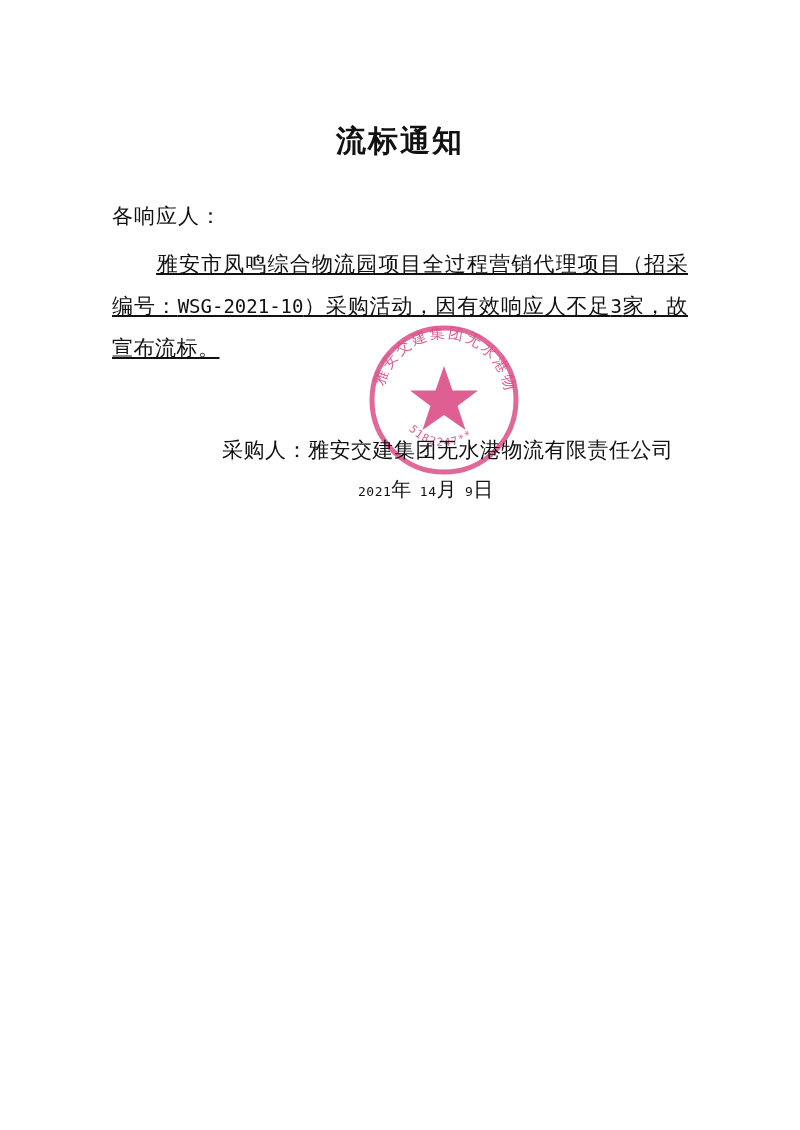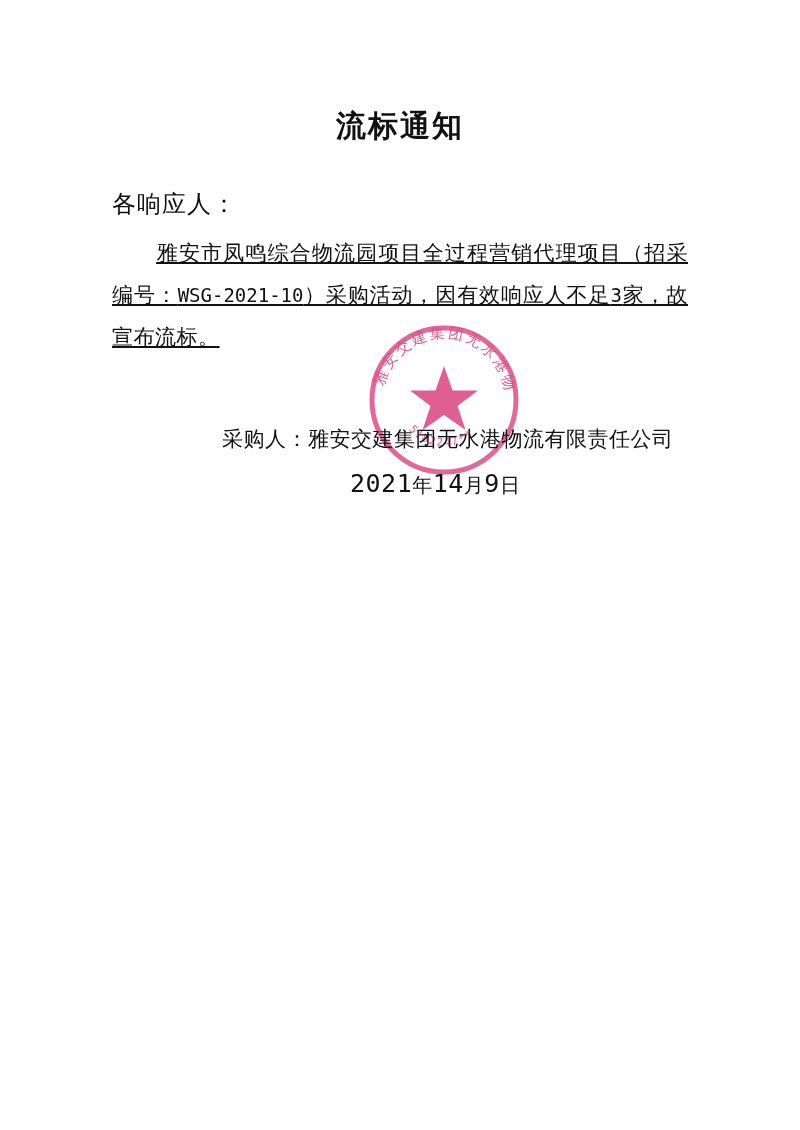--- a/index.html
+++ b/index.html
@@ -14,36 +14,36 @@
     color: #111111;
     position: relative;
     overflow: hidden;
   }
 
   .page {
     position: relative;
     width: 800px;
     height: 1130px;
     box-sizing: border-box;
-    padding: 0 112px;
+    padding: 15px 112px;
   }
 
   .doc-title {
     text-align: center;
     font-size: 30px;
     font-weight: bold;
     letter-spacing: 2px;
     margin: 0;
     padding-top: 108px;
     line-height: 1.2;
     font-family: "DejaVu Serif", "Liberation Serif", serif;
   }
 
   .salutation {
-    font-size: 24px;
+    font-size: 21px;
     line-height: 1.5;
     margin-top: 42px;
     letter-spacing: 1px;
   }
 
   .body-text {
     font-size: 21px;
     line-height: 2.0;
     margin-top: 10px;
     text-align: justify;
@@ -74,21 +74,22 @@
     z-index: 3;
   }
   .sig-line {
     padding-left: 110px;
   }
   .sig-date {
     padding-left: 238px;
     font-size: 20px;
   }
   .sig-date .num {
-    font-size: 25px;
+    font-size: 13px;
+    margin-left: 8px;
   }
 
   
   .seal {
     position: absolute;
     left: 362px;
     top: 318px;
     width: 164px;
     height: 164px;
     z-index: 1;

